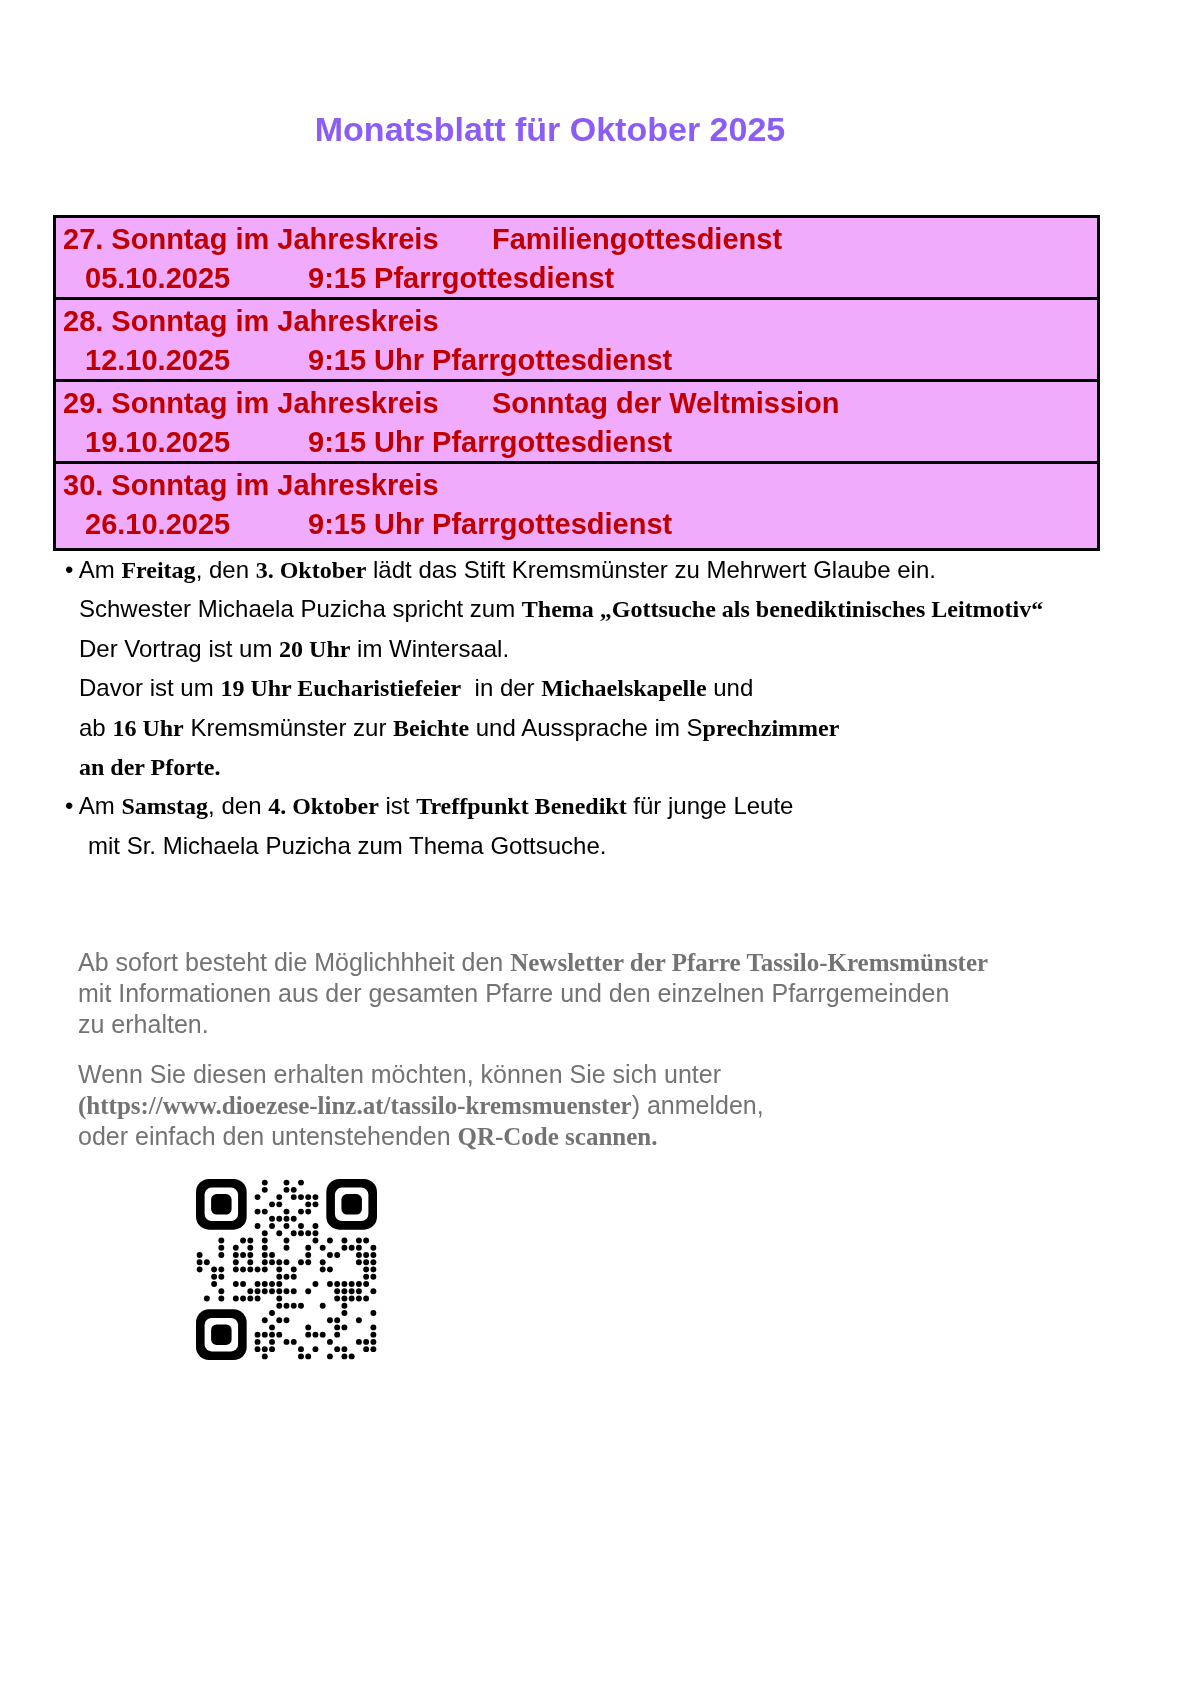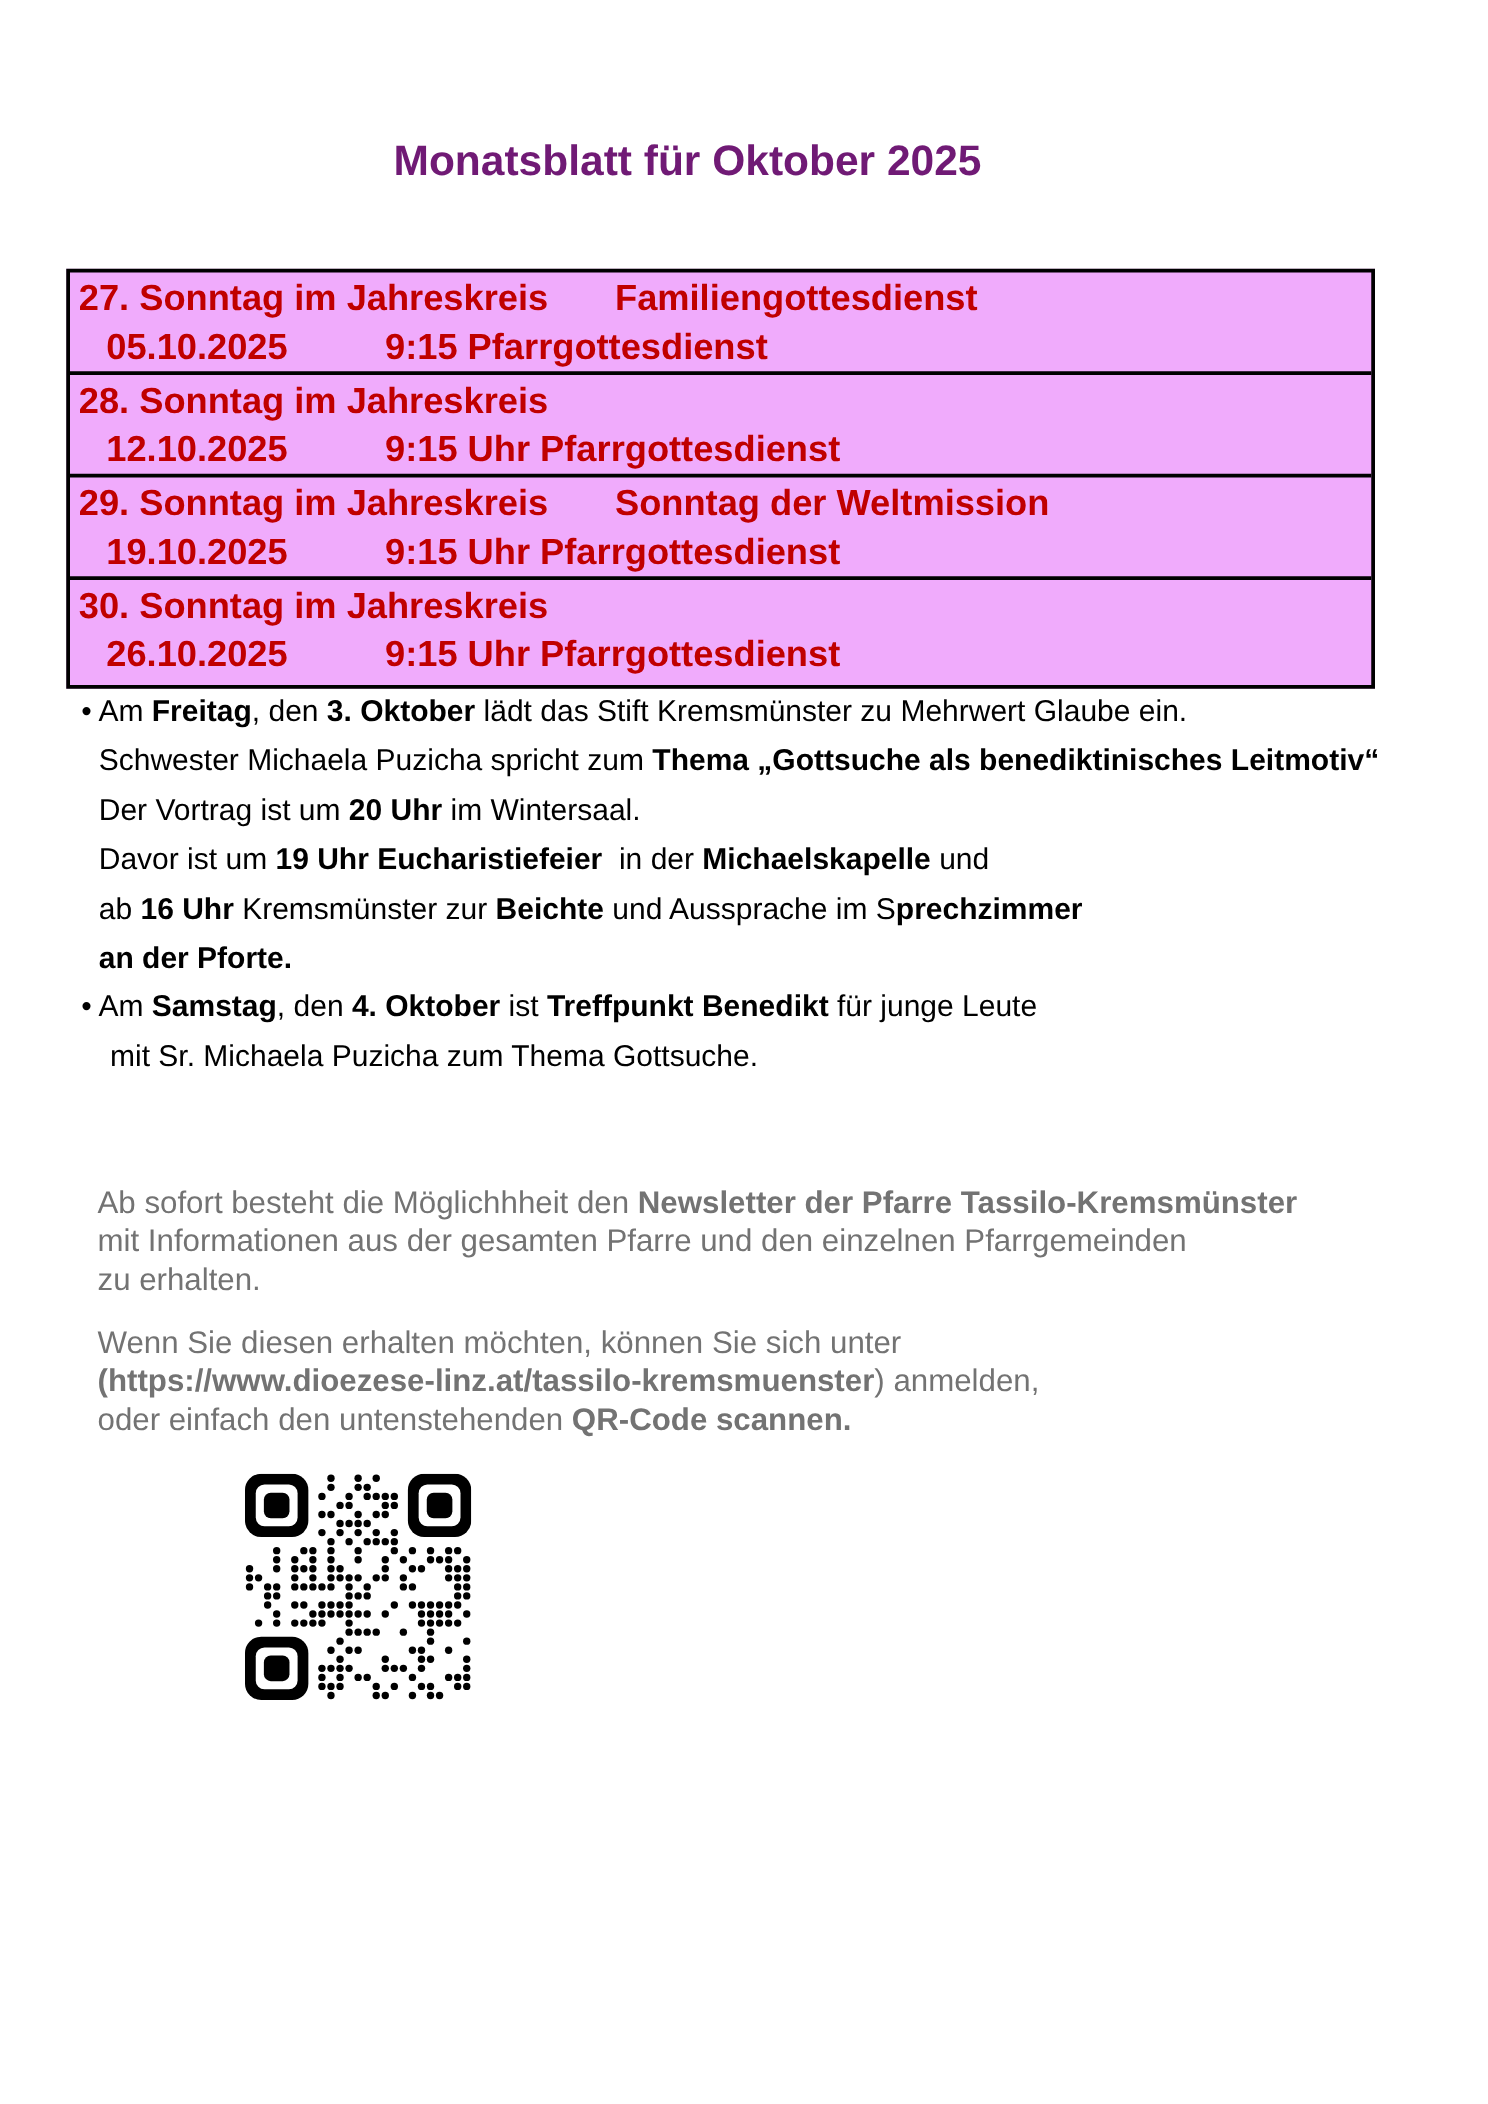--- a/index.html
+++ b/index.html
@@ -2,40 +2,40 @@
 <html><head>
 <meta charset="utf-8">
 <style>
   html,body{margin:0;padding:0;background:#fff;}
   .page{
     position:relative;width:1190px;height:1683px;background:#ffffff;
     font-family:"Liberation Sans",sans-serif;overflow:hidden;color:#000;
   }
   .title{
     position:absolute;top:110px;left:0;width:1100px;text-align:center;
-    font-size:34px;font-weight:bold;color:#701a75;
+    font-size:34px;font-weight:bold;color:#8b5cf6;
   }
   .schedule{
     position:absolute;left:53px;top:215px;width:1047px;
     border:3px solid #000;background:#f0abfc;box-sizing:border-box;
   }
   .row{
     position:relative;height:79px;border-bottom:3px solid #000;
     color:#c00000;font-weight:bold;font-size:29px;
   }
   .row:last-child{border-bottom:none;height:84px;}
   .row .l1{position:absolute;top:5px;left:7px;white-space:pre;}
   .row .event{position:absolute;top:5px;left:436px;white-space:pre;}
   .row .l2{position:absolute;top:44px;left:29px;white-space:pre;}
   .row .time{position:absolute;top:44px;left:252px;white-space:pre;}
   .notes{position:absolute;left:65px;top:556px;font-size:24px;color:#000;}
   .note-line{height:39.4px;white-space:pre;}
   .ind-body{padding-left:14px;}
   .ind-body2{padding-left:23px;}
-  .b{font-weight:bold;}
+  .b{font-weight:bold;font-family:Liberation Serif, serif;}
   .purple{position:absolute;left:78px;font-size:25px;color:#737373;}
   .nl-block{top:948px;}
   .su-block{top:1060px;}
   .p-line{height:31px;white-space:pre;}
   .qr{position:absolute;left:196px;top:1179px;width:181px;height:181px;}
 </style>
 </head>
 <body>
 
 <div class="page">

